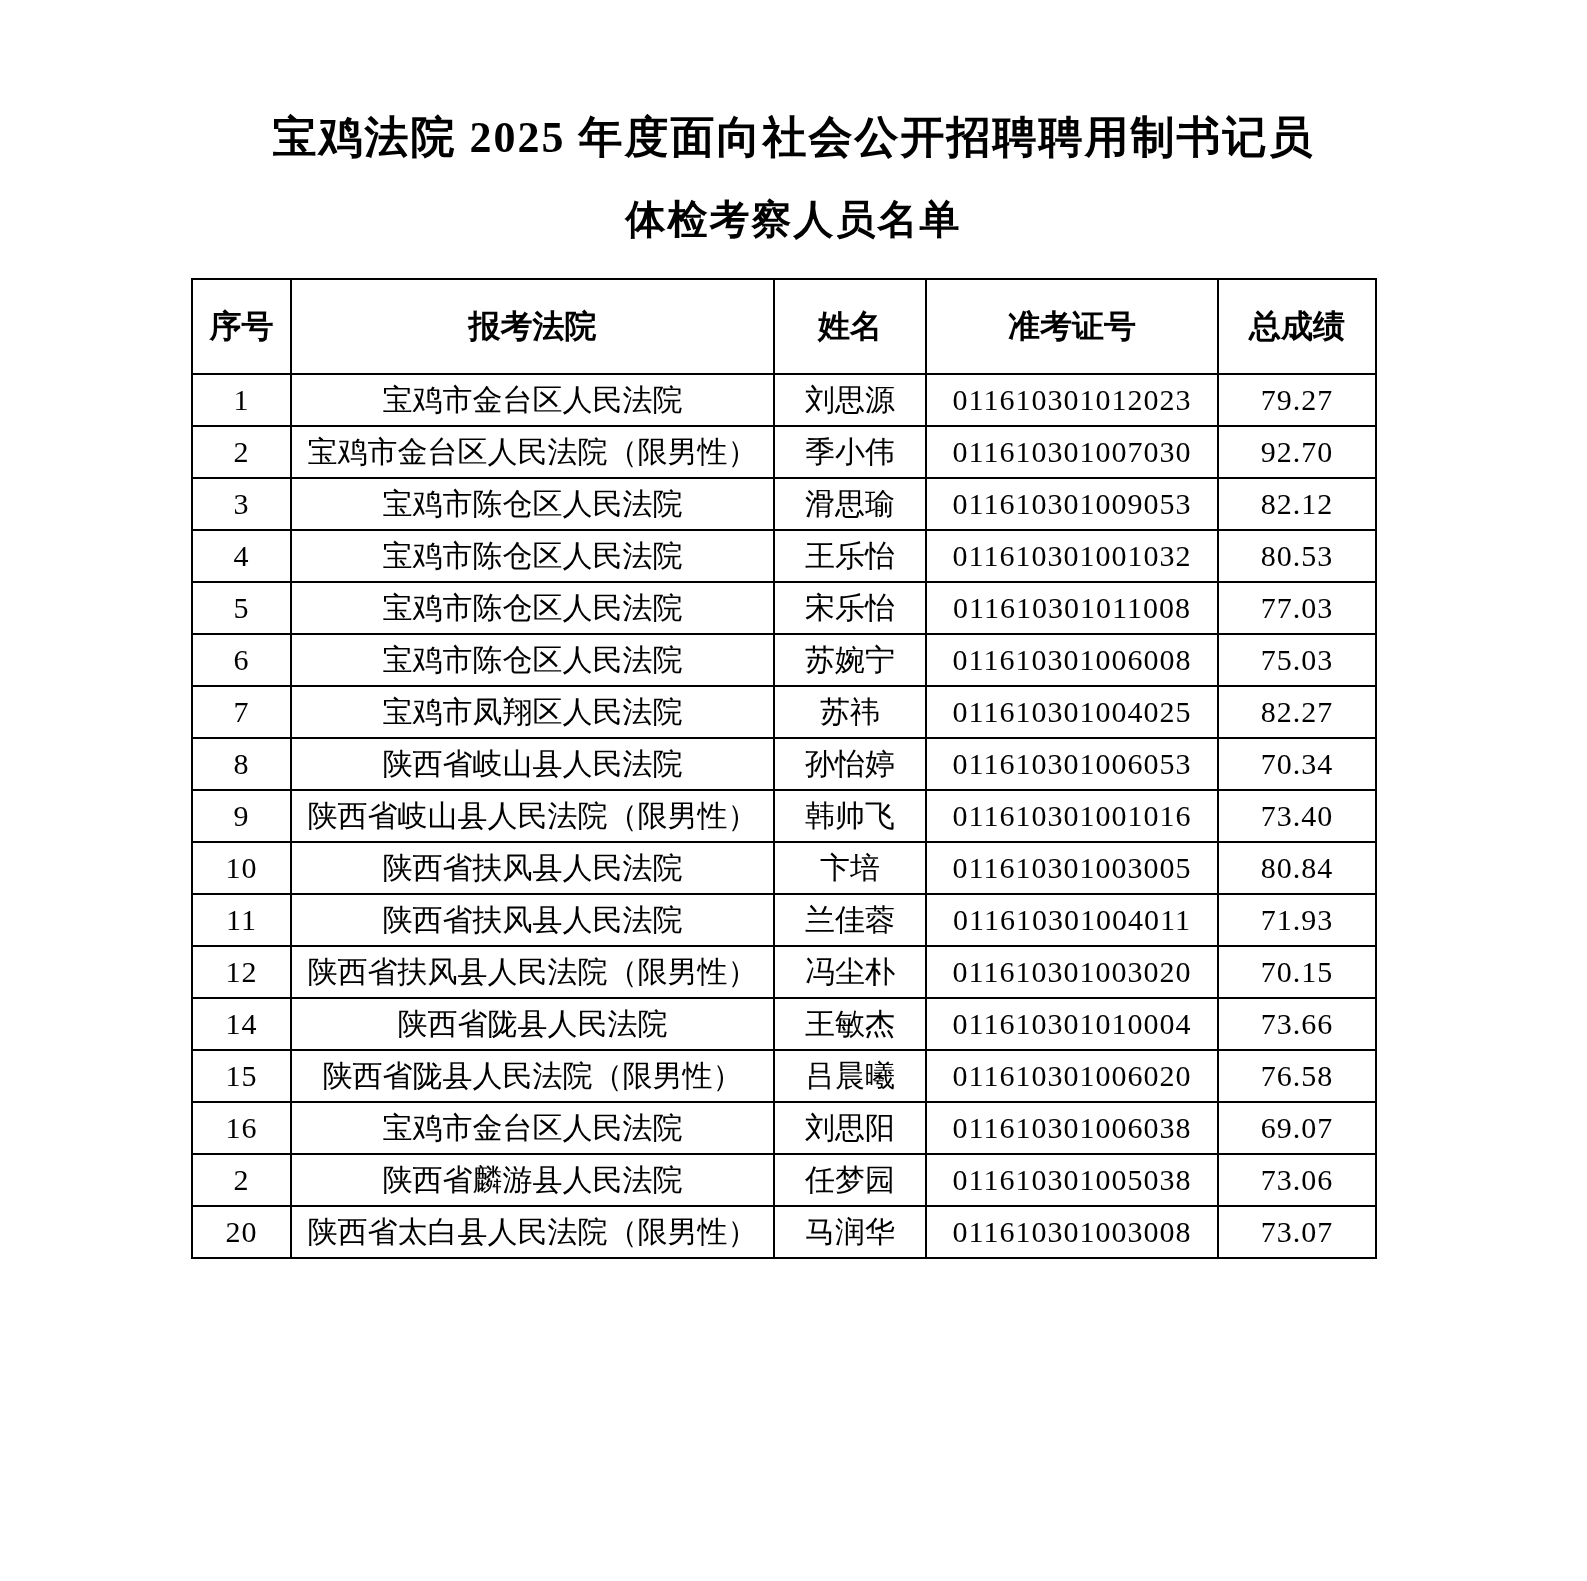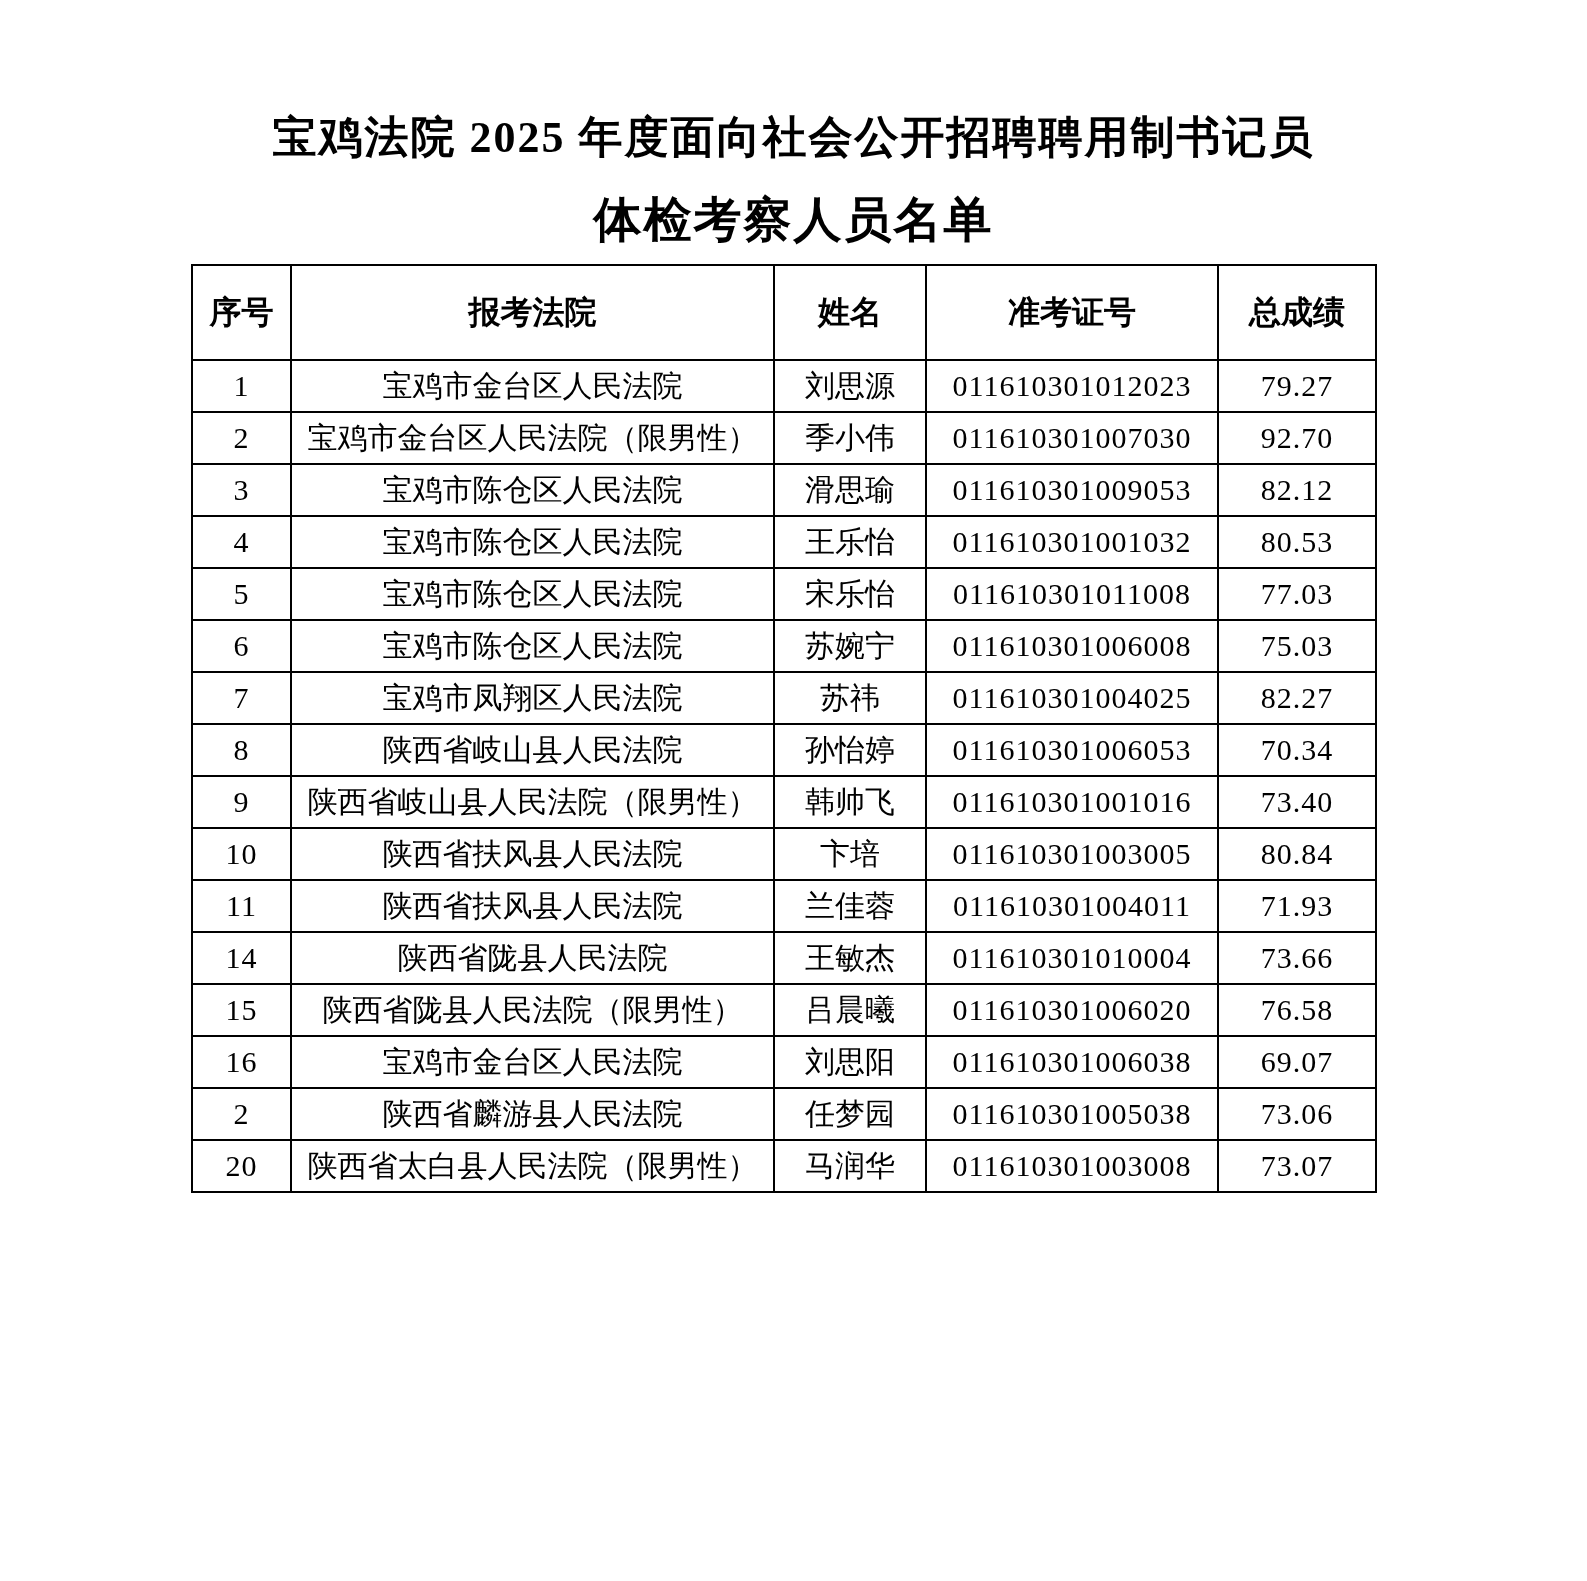--- a/index.html
+++ b/index.html
@@ -26,31 +26,31 @@
     padding-top: 112px;
   }
   .title-line1 {
     font-size: 44px;
     font-weight: 700;
     line-height: 52px;
     letter-spacing: 2px;
     margin: 0 auto;
   }
   .title-line2 {
-    font-size: 48px;
+    font-size: 40px;
     font-weight: 700;
     line-height: 52px;
     letter-spacing: 2px;
     margin: 30px auto 0 auto;
   }
   table.roster {
     border-collapse: collapse;
     table-layout: fixed;
     margin-left: 191px;
-    margin-top: 18px;
+    margin-top: 32px;
     width: 1184px;
   }
   table.roster th, table.roster td {
     border: 2px solid #000000;
     text-align: center;
     vertical-align: middle;
     padding: 0;
     overflow: hidden;
     white-space: nowrap;
   }
@@ -175,20 +175,27 @@
           <td>80.84</td>
         </tr>
         <tr>
           <td>11</td>
           <td>陕西省扶风县人民法院</td>
           <td>兰佳蓉</td>
           <td>011610301004011</td>
           <td>71.93</td>
         </tr>
         <tr>
+          <td>12</td>
+          <td>陕西省扶风县人民法院（限男性）</td>
+          <td>冯尘朴</td>
+          <td>011610301003020</td>
+          <td>70.15</td>
+        </tr>
+        <tr>
           <td>14</td>
           <td>陕西省陇县人民法院</td>
           <td>王敏杰</td>
           <td>011610301010004</td>
           <td>73.66</td>
         </tr>
         <tr>
           <td>15</td>
           <td>陕西省陇县人民法院（限男性）</td>
           <td>吕晨曦</td>

